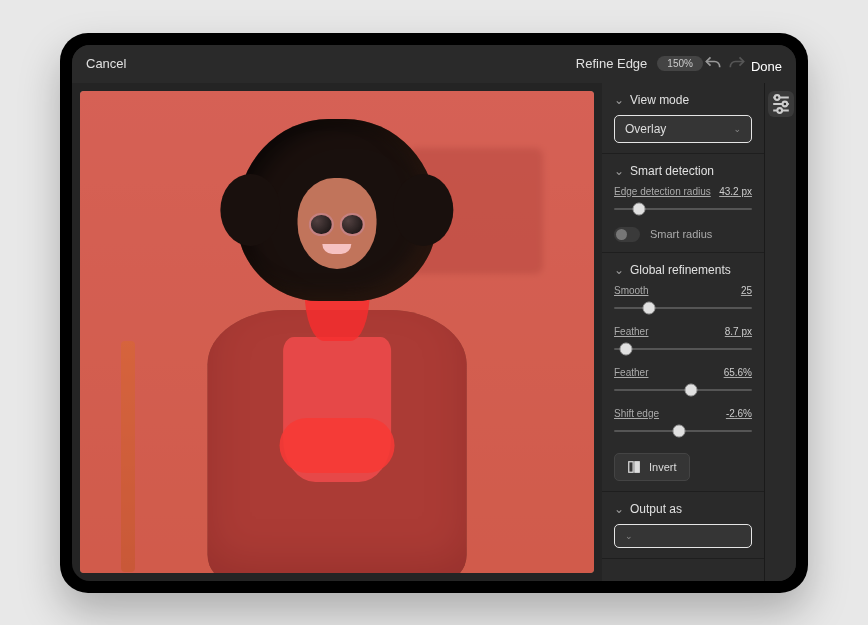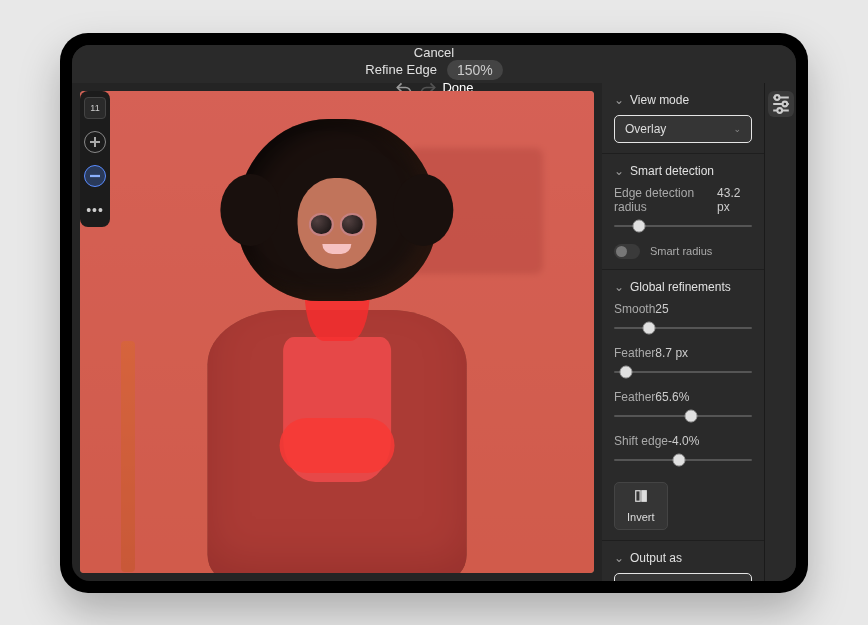--- a/index.html
+++ b/index.html
@@ -1,24 +1,24 @@
 <!DOCTYPE html>
 <html><head>
 <meta charset="utf-8">
 <style>
 * { margin: 0; padding: 0; box-sizing: border-box; font-family: -apple-system, BlinkMacSystemFont, "Segoe UI", sans-serif; }
 body { background: #e8e8e8; width: 868px; height: 625px; display: flex; align-items: center; justify-content: center; }
 .device-frame { width: 748px; height: 560px; background: #000; border-radius: 28px; padding: 12px; box-shadow: 0 20px 40px rgba(0,0,0,0.25); position: relative; }
 .screen { width: 100%; height: 100%; background: #242424; border-radius: 18px; overflow: hidden; display: flex; flex-direction: column; }
-.topbar { height: 38px; background: #2a2a2a; display: flex; align-items: center; padding: 0 14px; color: #e0e0e0; font-size: 13px; flex-direction: column; }
+.topbar { height: 38px; background: #2a2a2a; display: flex; align-items: center; padding: 0 14px; color: #e0e0e0; font-size: 13px; }
 .topbar .cancel { cursor: pointer; }
-.topbar .center { flex: 1; display: flex; justify-content: center; align-items: center; gap: 10px; }
+.topbar .center { flex: 1; display: flex; justify-content: flex-end; align-items: center; gap: 10px; }
 .topbar .title { color: #e0e0e0; }
-.topbar .zoom-badge { background: #444; border-radius: 10px; padding: 2px 10px; font-size: 14px; color: #ccc; }
-.topbar .right { display: flex; align-items: flex-start; gap: 4px; }
+.topbar .zoom-badge { background: #444; border-radius: 10px; padding: 2px 10px; font-size: 10px; color: #ccc; }
+.topbar .right { display: flex; align-items: flex-end; gap: 4px; }
 .topbar .icon-btn { width: 20px; height: 20px; display: flex; align-items: center; justify-content: center; cursor: pointer; color: #999; }
 .topbar .icon-btn.disabled { opacity: 0.4; }
 .topbar .done { color: #fff; cursor: pointer; font-weight: 500; }
 .content { flex: 1; display: flex; overflow: hidden; }
 .canvas-area { flex: 1; position: relative; padding: 8px; }
 .canvas { width: 100%; height: 100%; border-radius: 4px; position: relative; overflow: hidden; background: linear-gradient(180deg, #d4b896 0%, #c9a878 100%); }
 .red-overlay { position: absolute; inset: 0; background: rgba(230, 80, 80, 0.55); }
 .subject { position: absolute; left: 50%; top: 6%; transform: translateX(-50%); width: 70%; height: 94%; }
 .hair { position: absolute; left: 50%; top: 0; transform: translateX(-50%); width: 56%; height: 40%; background: #1a1410; border-radius: 50% 50% 45% 45% / 60% 60% 50% 50%; box-shadow: inset -12px -8px 18px rgba(60,40,20,0.4), inset 12px 8px 18px rgba(0,0,0,0.5); }
 .hair::before, .hair::after { content:""; position:absolute; background:#1a1410; border-radius:50%; }
@@ -44,29 +44,29 @@
 .tool-btn.more { color:#ccc; font-size:14px; letter-spacing:1px; }
 .panel-rail { width: 32px; background:#2a2a2a; border-left:1px solid #1a1a1a; display:flex; flex-direction:column; align-items:center; padding-top:8px; }
 .rail-btn { width:26px; height:26px; background:#3a3a3a; border-radius:6px; display:flex; align-items:center; justify-content:center; cursor:pointer; color:#ccc; }
 .panel { width:162px; background:#2a2a2a; color:#ccc; font-size:11px; overflow-y:auto; }
 .panel::-webkit-scrollbar { width:0; }
 .section { padding:10px 12px; border-bottom:1px solid #1e1e1e; }
 .section-header { display:flex; align-items:center; gap:6px; color:#e0e0e0; font-size:12px; font-weight:500; margin-bottom:8px; cursor:pointer; }
 .chevron { width:10px; display:inline-block; transform:rotate(0deg); color:#999; }
 .select-box { background:#353535; border:1px solid #e5e5e5; border-radius:5px; padding:6px 10px; display:flex; align-items:center; justify-content:space-between; cursor:pointer; font-size:12px; color:#ddd; }
 .select-box .caret { color:#888; font-size:9px; }
-.field-row { display:flex; align-items:center; margin-bottom:4px; font-size:12px; color:#aaa; }
+.field-row { display:flex; justify-content:space-between; align-items:center; margin-bottom:4px; font-size:10px; color:#aaa;text-decoration:underline; }
 .field-row .val { color:#ccc; }
 .slider { position:relative; height:16px; margin-bottom:10px; cursor:pointer; }
 .slider-track { position:absolute; left:0; right:0; top:50%; height:2px; background:#555; transform:translateY(-50%); border-radius:2px; }
 .slider-thumb { position:absolute; top:50%; width:13px; height:13px; background:#e0e0e0; border:1px solid #999; border-radius:50%; transform:translate(-50%,-50%); }
 .toggle-row { display:flex; align-items:center; gap:10px; font-size:11px; color:#aaa; }
 .toggle { width:26px; height:15px; background:#3a3a3a; border-radius:10px; position:relative; cursor:pointer; }
 .toggle-knob { position:absolute; width:11px; height:11px; background:#777; border-radius:50%; top:2px; left:2px; }
-.invert-btn { background:#353535; border:1px solid #444; border-radius:5px; padding:6px 12px; display:inline-flex; align-items:center; gap:8px; cursor:pointer; font-size:11px; color:#ddd; margin-top:4px;flex-direction:column; }
+.invert-btn { background:#353535; border:1px solid #444; border-radius:5px; padding:6px 12px; display:inline-flex; align-items:center; gap:8px; cursor:pointer; font-size:11px; color:#ddd; margin-top:4px; }
 .invert-icon { width:14px; height:14px; }
 svg { width:100%; height:100%; }
 </style>
 </head>
 <body>
 
 <div class="device-frame">
  <div class="screen">
 
   <div class="topbar">
@@ -110,35 +110,20 @@
           <div class="face">
             <div class="glasses">
                   <span></span>
                   <span></span>
                 </div>
             <div class="smile"></div>
           </div>
         </div>
       </div>
 
-      <div class="tool-strip">
-        <div class="tool-brush-size">11</div>
-        <div class="tool-btn add">
-          <svg viewBox="0 0 16 16" stroke="currentColor" stroke-width="1.6">
-                <line x1="8" y1="4" x2="8" y2="12"></line>
-                <line x1="4" y1="8" x2="12" y2="8"></line>
-              </svg>
-        </div>
-        <div class="tool-btn sub">
-          <svg viewBox="0 0 16 16" stroke="currentColor" stroke-width="1.8">
-                <line x1="4" y1="8" x2="12" y2="8"></line>
-              </svg>
-        </div>
-        <div class="tool-btn more">•••</div>
-      </div>
     </div>
 
     <div class="panel">
 
       <div class="section">
         <div class="section-header">
           <span class="chevron">⌄</span>
           <span>View mode</span>
         </div>
         <div class="select-box">
@@ -196,21 +181,21 @@
           <span>Feather</span>
           <span class="val">65.6%</span>
         </div>
         <div class="slider">
           <div class="slider-track"></div>
               <div class="slider-thumb" style="left: 56%;"></div>
         </div>
 
         <div class="field-row">
           <span>Shift edge</span>
-          <span class="val">-4.0%</span>
+          <span class="val">-2.6%</span>
         </div>
         <div class="slider">
           <div class="slider-track"></div>
               <div class="slider-thumb" style="left: 47%;"></div>
         </div>
 
         <div class="invert-btn">
           <span class="invert-icon">
             <svg viewBox="0 0 16 16" fill="none" stroke="currentColor" stroke-width="1.4">
                   <rect x="2" y="2" width="5" height="12"></rect>

